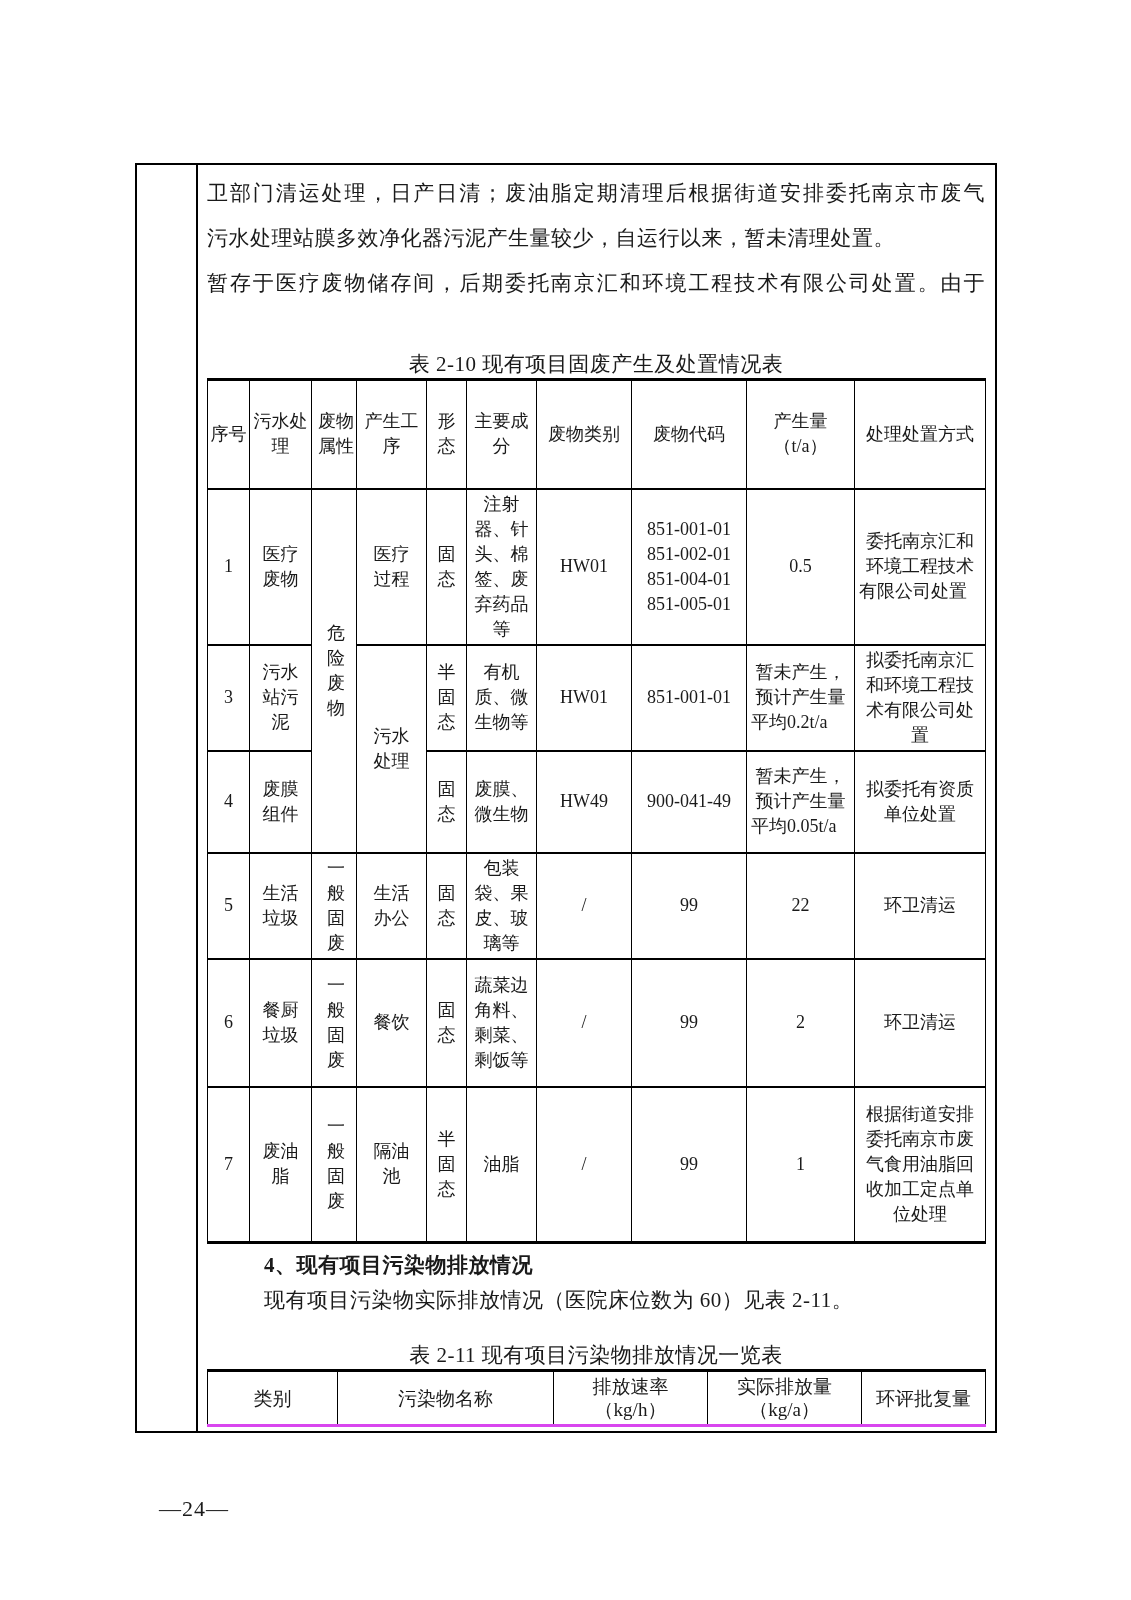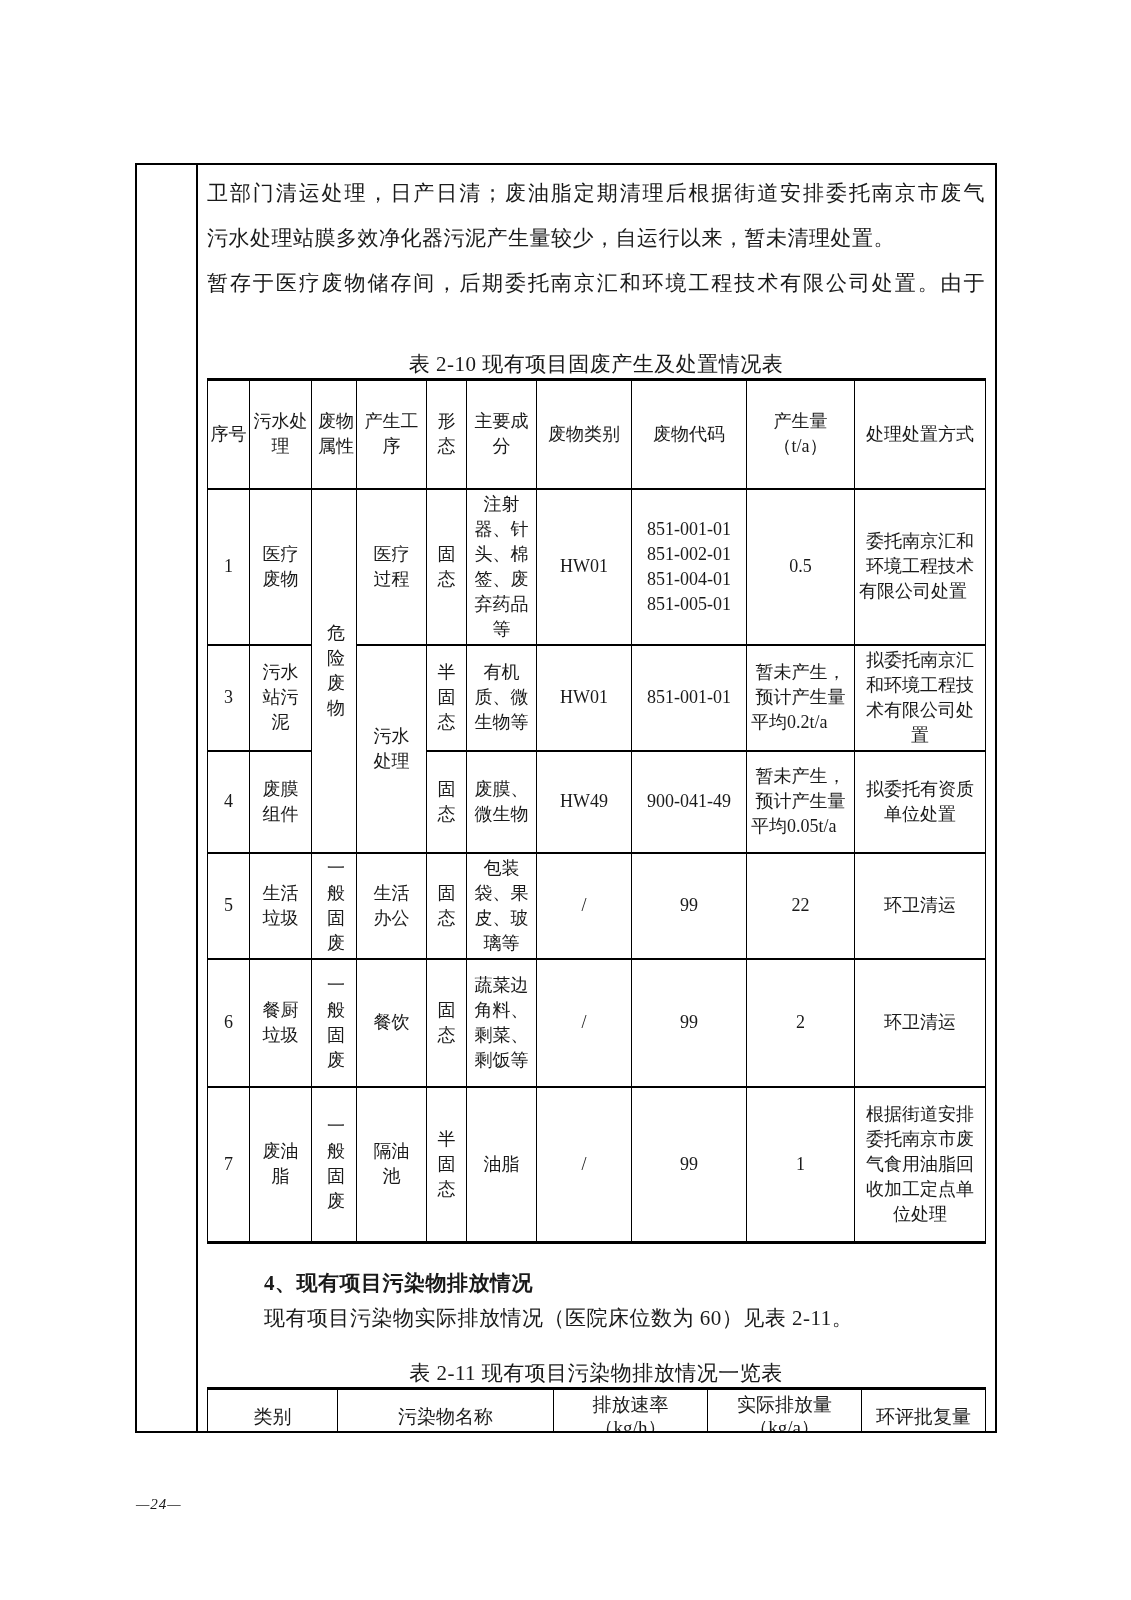--- a/index.html
+++ b/index.html
@@ -28,32 +28,32 @@
     font-size:18px; line-height:25px; text-align:center; vertical-align:middle;
     padding:2px 4px; word-break:break-all; white-space:pre-line;
   }
   .t210 .hdr td { line-height:25px; padding:0 2px; }
   td.narrow { padding:2px 9px; }
   td.vnarrow { padding:2px 11px;text-align:right; }
   td.proc { padding:2px 10px; }
   td.name { padding:2px 6px; }
   .tx-just { text-align:justify; text-align-last:left; }
 
-  .sec-heading { margin-top:25px; height:29px; line-height:29px; font-weight:bold; font-size:21px; padding-left:57px; letter-spacing:0.5px; }
+  .sec-heading { margin-top:7px; height:29px; line-height:29px; font-weight:bold; font-size:21px; padding-left:57px; letter-spacing:0.5px; }
   .sec-body { margin-top:5px; height:30px; line-height:30px; font-size:21px; padding-left:57px; letter-spacing:0.5px; }
   .t211-title { margin-top:27px; }
 
   .t211 { width:778px; border-top:3px solid #000; border-bottom:3px solid #d946ef; }
   .t211 td {
     border:1px solid #000; font-size:19px; line-height:23px; text-align:center;
     vertical-align:middle; padding:3px 2px; white-space:pre-line; word-break:break-all;
     height:47px;
   }
 
-  .page-number { position:absolute; left:136px; top:1496px; font-size:15px; letter-spacing:1px;font-style:italic; }
+  .page-number { position:absolute; left:159px; top:1496px; font-size:22px; letter-spacing:1px; }
 </style>
 </head>
 <body>
 
 <div class="frame">
   <div class="gutter"></div>
   <div class="content">
 
     <div class="intro">
       <div class="line">卫部门清运处理，日产日清；废油脂定期清理后根据街道安排委托南京市废气</div>

